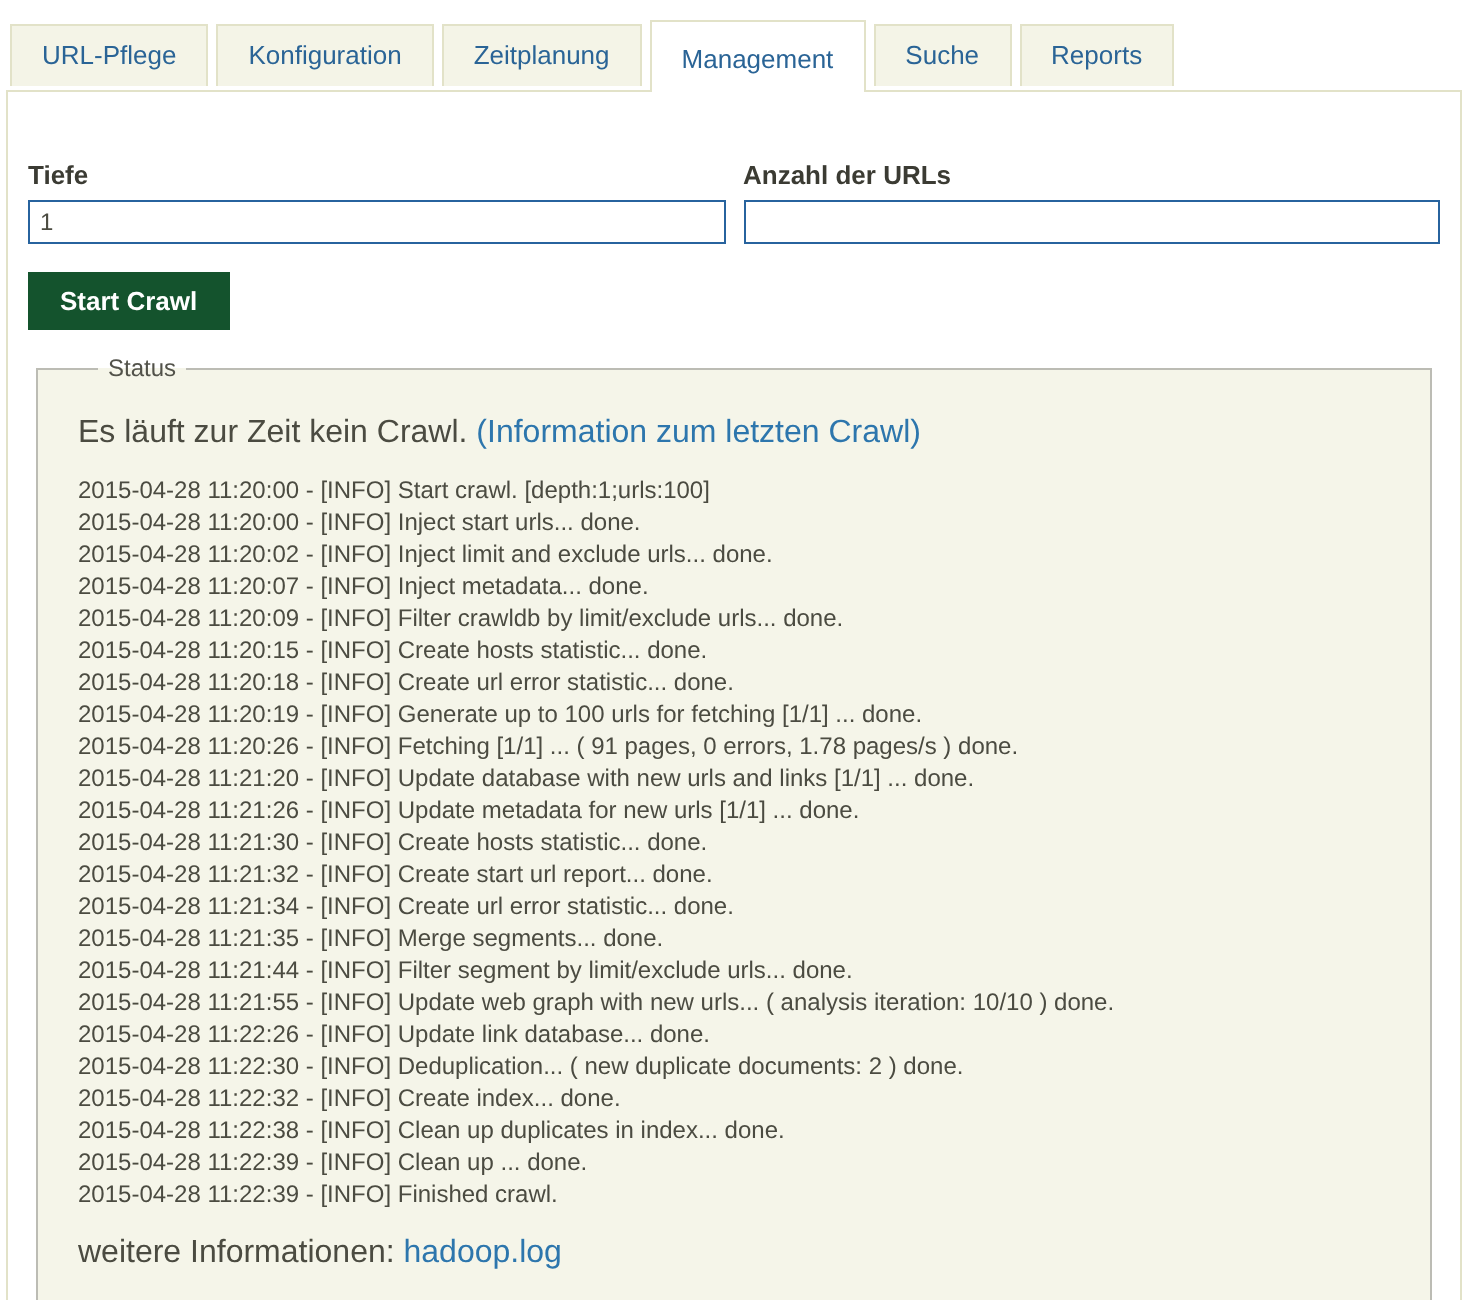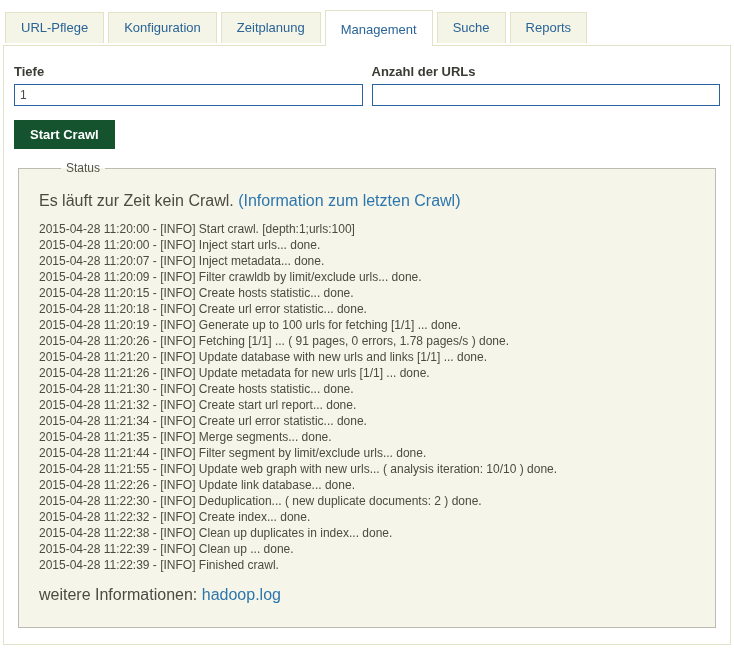--- a/index.html
+++ b/index.html
@@ -40,21 +40,21 @@
   
   .content {
     border: 1px solid #e2e2c8;
     margin: 0 3px;
     background: #ffffff;
     padding: 18px 10px 16px 10px;
     min-height: 597px;
   }
 
   
-  .form-row { display: flex; gap: 9px; }
+  .form-row { display: flex; gap: 9px; margin-top: 16px; }
   .field { flex: 1 1 0; }
   .field label {
     display: block;
     font-size: 13px;
     font-weight: bold;
     color: #3b3b33;
     margin-bottom: 5px;
   }
   .field input {
     width: 100%;
@@ -83,21 +83,21 @@
   fieldset.status {
     margin: 12px 4px 0 4px;
     border: 1px solid #bcbcb4;
     background: #f5f5e9;
     padding: 6px 20px 12px 20px;
   }
   fieldset.status legend {
     font-size: 12px;
     color: #52524a;
     padding: 0 5px;
-    margin-left: 22px;
+    margin-left: 10px;
   }
   .status p {
     font-size: 16px;
     color: #4b4b41;
     margin: 12px 0;
     line-height: 16px;
   }
   .status a {
     color: #2d76ad;
     text-decoration: none;
@@ -141,20 +141,21 @@
     <button class="btn-start">Start Crawl</button>
 
     <fieldset class="status">
       <legend>Status</legend>
 
       <p><span>Es läuft zur Zeit kein Crawl. </span><a>(Information zum letzten Crawl)</a></p>
 
       <div class="log">
         <div class="log-line">2015-04-28 11:20:00 - [INFO] Start crawl. [depth:1;urls:100]</div>
           <div class="log-line">2015-04-28 11:20:00 - [INFO] Inject start urls... done.</div>
+          <div class="log-line">2015-04-28 11:20:02 - [INFO] Inject limit and exclude urls... done.</div>
           <div class="log-line">2015-04-28 11:20:07 - [INFO] Inject metadata... done.</div>
           <div class="log-line">2015-04-28 11:20:09 - [INFO] Filter crawldb by limit/exclude urls... done.</div>
           <div class="log-line">2015-04-28 11:20:15 - [INFO] Create hosts statistic... done.</div>
           <div class="log-line">2015-04-28 11:20:18 - [INFO] Create url error statistic... done.</div>
           <div class="log-line">2015-04-28 11:20:19 - [INFO] Generate up to 100 urls for fetching [1/1] ... done.</div>
           <div class="log-line">2015-04-28 11:20:26 - [INFO] Fetching [1/1] ... ( 91 pages, 0 errors, 1.78 pages/s ) done.</div>
           <div class="log-line">2015-04-28 11:21:20 - [INFO] Update database with new urls and links [1/1] ... done.</div>
           <div class="log-line">2015-04-28 11:21:26 - [INFO] Update metadata for new urls [1/1] ... done.</div>
           <div class="log-line">2015-04-28 11:21:30 - [INFO] Create hosts statistic... done.</div>
           <div class="log-line">2015-04-28 11:21:32 - [INFO] Create start url report... done.</div>

